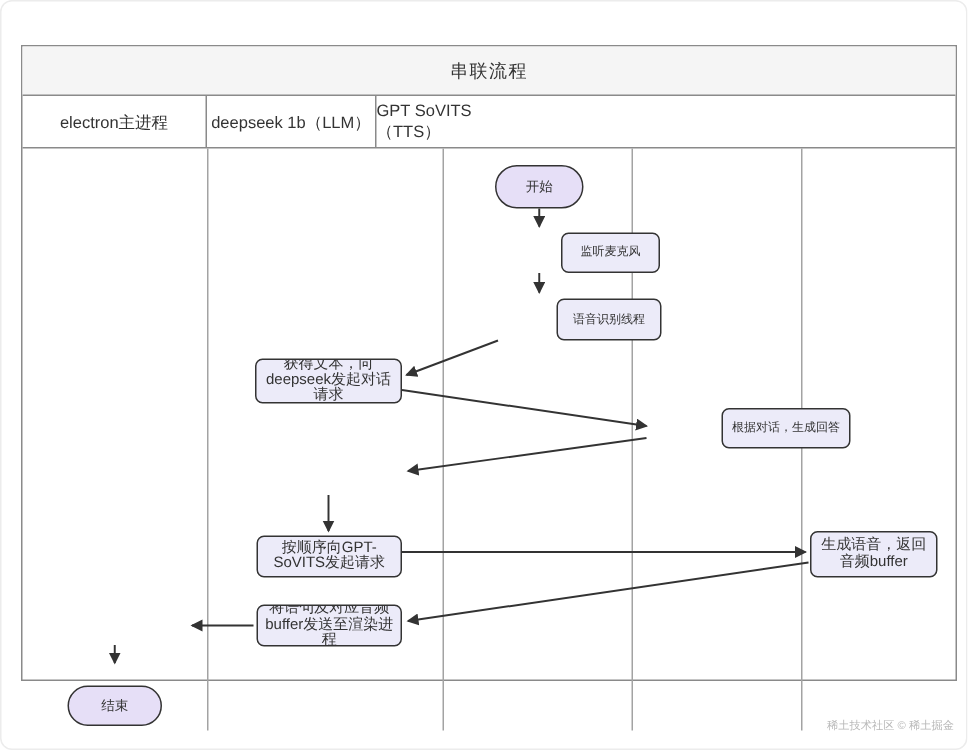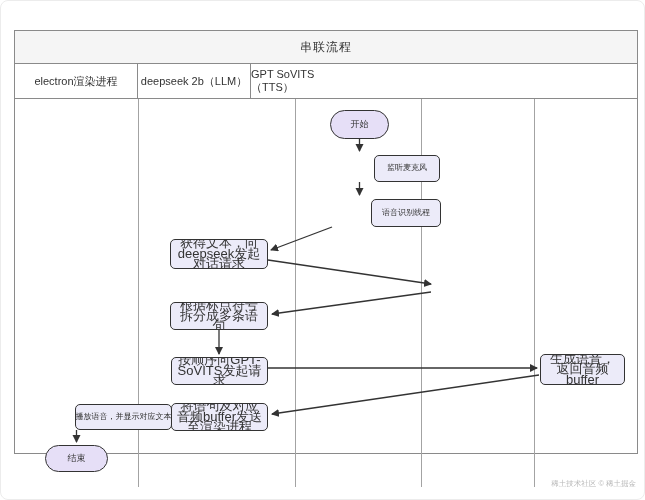--- a/index.html
+++ b/index.html
@@ -19,39 +19,39 @@
   .header-cell{display:flex;align-items:center;justify-content:center;
                font-size:11px;box-sizing:border-box;
                border-right:1px solid var(--table-border,#8a8a8a);}
   .header-cell:last-child{border-right:none;}
   .body{position:absolute;left:0;top:68px;width:622px;height:388px;}
   .lane-line{position:absolute;top:0;width:1px;height:100%;
              background:var(--lane-line,#a3a3a3);}
   .node{position:absolute;display:flex;align-items:center;justify-content:center;
         text-align:center;background:var(--node-fill,#ecebf9);
         border:1px solid var(--node-border,#333);border-radius:5px;
-        font-size:13px;line-height:10.5px;padding:1px 3px;box-sizing:border-box;
+        font-size:10px;line-height:10.5px;padding:1px 3px;box-sizing:border-box;
         overflow:hidden;}
   .stadium{border-radius:15px;background:var(--stadium-fill,#e6dff7);font-size:9px;}
   .nowrap{white-space:nowrap;font-size:8px;margin-left:47px;}
   svg.arrows{position:absolute;left:0;top:0;width:624px;height:390px;overflow:visible;}
   svg.arrows line{stroke:var(--arrow,#333);stroke-width:1.3;}
   .watermark{position:absolute;right:8px;top:478px;font-size:7.5px;color:#b8b8b8;text-align:right;}
 </style>
 </head>
 <body>
 
 <div class="page">
   <div class="table">
 
     <div class="title-row">串联流程</div>
 
     <div class="header-row">
-      <div class="header-cell" style="width:123px">electron渲染进程</div>
-      <div class="header-cell" style="width:113px">deepseek 2b（LLM）</div>
+      <div class="header-cell" style="width:123px">electron主进程</div>
+      <div class="header-cell" style="width:113px">deepseek 1b（LLM）</div>
       <div class="header-cell" style="width:105px">GPT SoVITS（TTS）</div>
     </div>
 
     <div class="body">
       <div class="lane-line" style="left:123px"></div>
       <div class="lane-line" style="left:280px"></div>
       <div class="lane-line" style="left:406px"></div>
       <div class="lane-line" style="left:519px"></div>
 
       <svg class="arrows" viewBox="0 0 624 390">
@@ -69,23 +69,22 @@
         <line x1="253" y1="269" x2="522" y2="269" marker-end="url(#ah)"></line>
         <line x1="524" y1="276" x2="257" y2="315" marker-end="url(#ah)"></line>
         <line x1="154" y1="318" x2="113" y2="318" marker-end="url(#ah)"></line>
         <line x1="61.5" y1="331" x2="61.5" y2="343" marker-end="url(#ah)"></line>
       </svg>
 
       <div class="node stadium" style="left:315px;top:11px;width:59px;height:29px">开始</div>
       <div class="node nowrap" style="left:312px;top:56px;width:66px;height:27px">监听麦克风</div>
       <div class="node nowrap" style="left:309px;top:100px;width:70px;height:28px">语音识别线程</div>
       <div class="node" style="left:155px;top:140px;width:98px;height:30px">获得文本，向deepseek发起对话请求</div>
-      <div class="node" style="left:155px;top:203px;width:98px;height:28px">根据标点符号拆分成多条语句</div>
+      <div class="node nowrap" style="left:419px;top:173px;width:86px;height:27px">根据对话，生成回答</div>
       <div class="node" style="left:156px;top:258px;width:97px;height:28px">按顺序向GPT-SoVITS发起请求</div>
       <div class="node" style="left:525px;top:255px;width:85px;height:31px">生成语音，返回音频buffer</div>
       <div class="node" style="left:156px;top:304px;width:97px;height:28px">将语句及对应音频buffer发送至渲染进程</div>
-      <div class="node nowrap" style="left:13px;top:305px;width:97px;height:26px">播放语音，并显示对应文本</div>
-      <div class="node stadium" style="left:30px;top:346px;width:63px;height:27px">结束</div>
+      <div class="node stadium" style="left:30px;top:358px;width:63px;height:27px">结束</div>
     </div>
   </div>
 
   <div class="watermark">稀土技术社区 © 稀土掘金</div>
 </div>
 
 </body></html>

